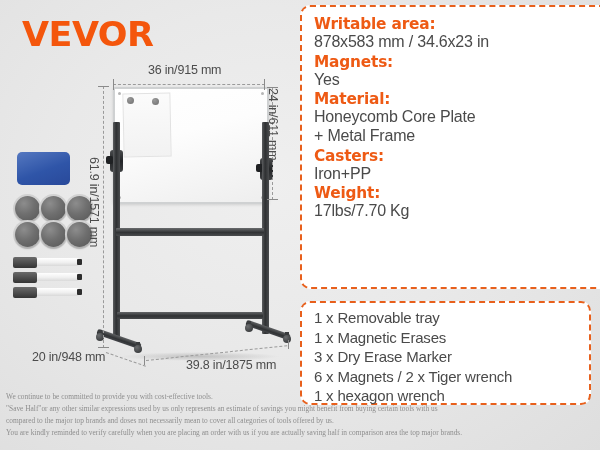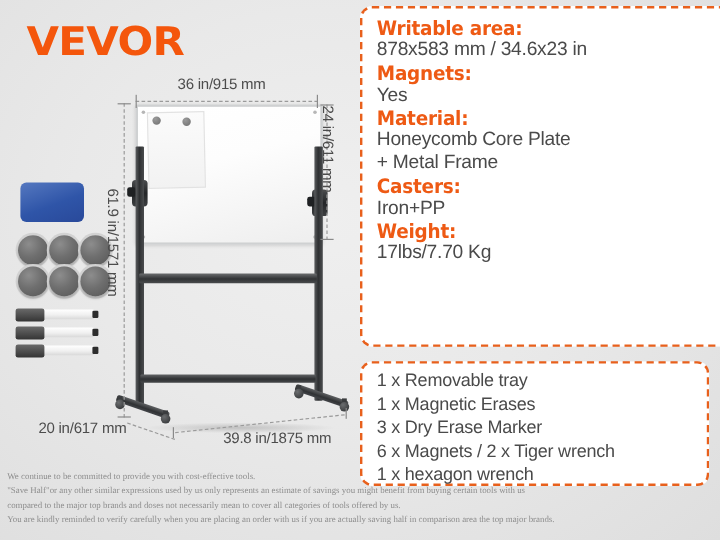--- a/index.html
+++ b/index.html
@@ -260,21 +260,21 @@
     <div class="tick" style="left:144px;top:356px;width:1px;height:9px;"></div>
     <div class="tick" style="left:288px;top:340px;width:1px;height:9px;"></div>
   </div>
 
   <div class="dim" style="left:148px;top:63px;">36 in/915 mm</div>
 
   <div class="dim vert" style="left:280px;top:88px;">24 in/611 mm</div>
 
   <div class="dim vert" style="left:101px;top:157px;">61.9 in/1571 mm</div>
 
-  <div class="dim" style="left:32px;top:350px;">20 in/617 mm</div>
+  <div class="dim" style="left:32px;top:350px;">20 in/948 mm</div>
 
   <div class="dim" style="left:186px;top:358px;">39.8 in/1875 mm</div>
 
   <div class="specbox" id="spec-panel">
     <div>
       <div class="spec-label">Writable area:</div>
       <div class="spec-value">
         <span class="ln">878x583 mm / 34.6x23 in</span>
       </div>
     </div>

